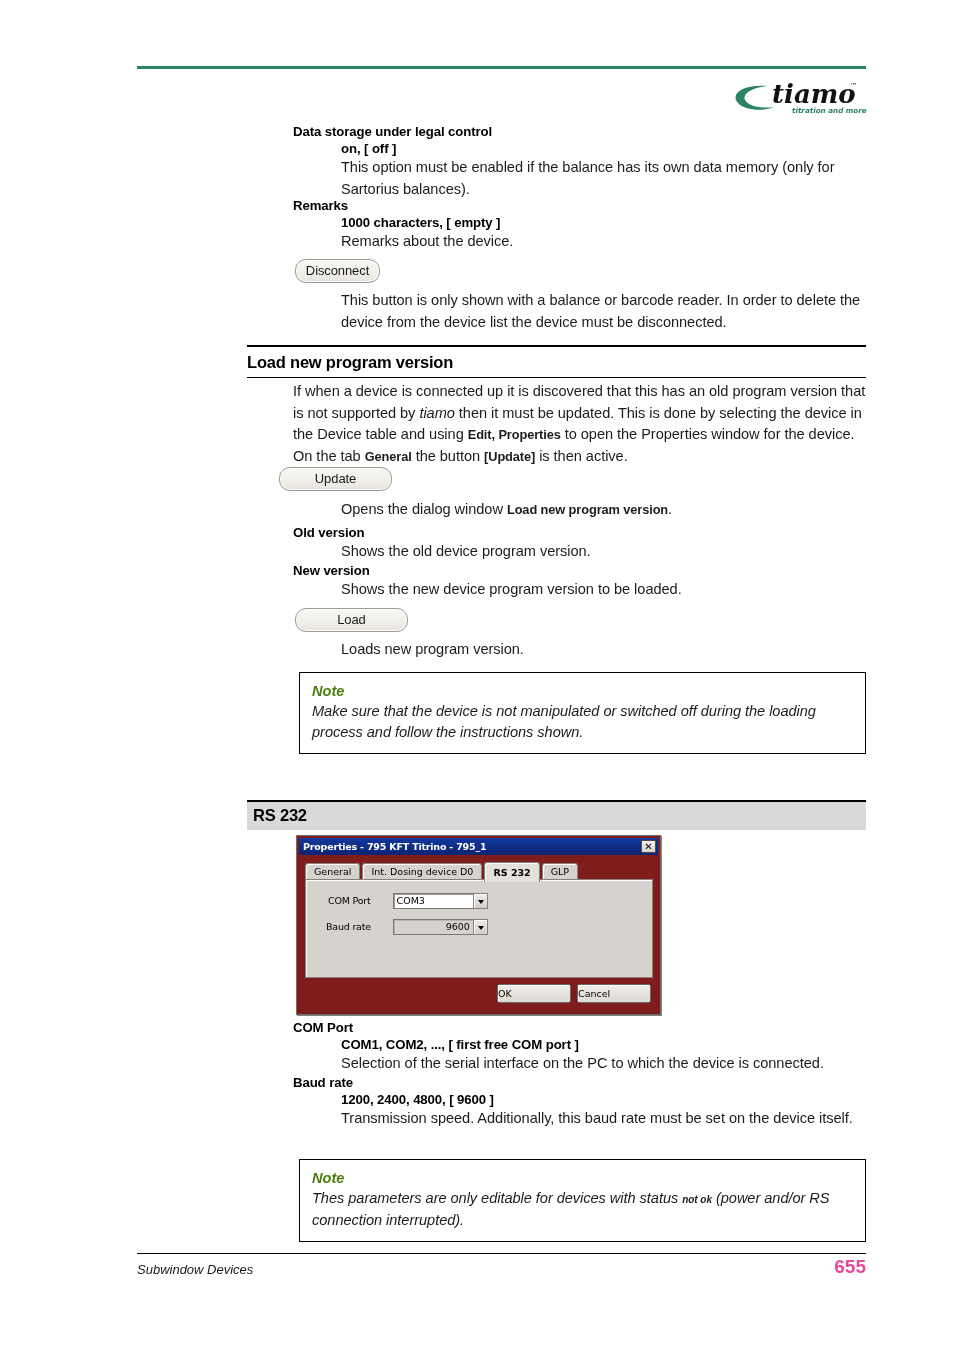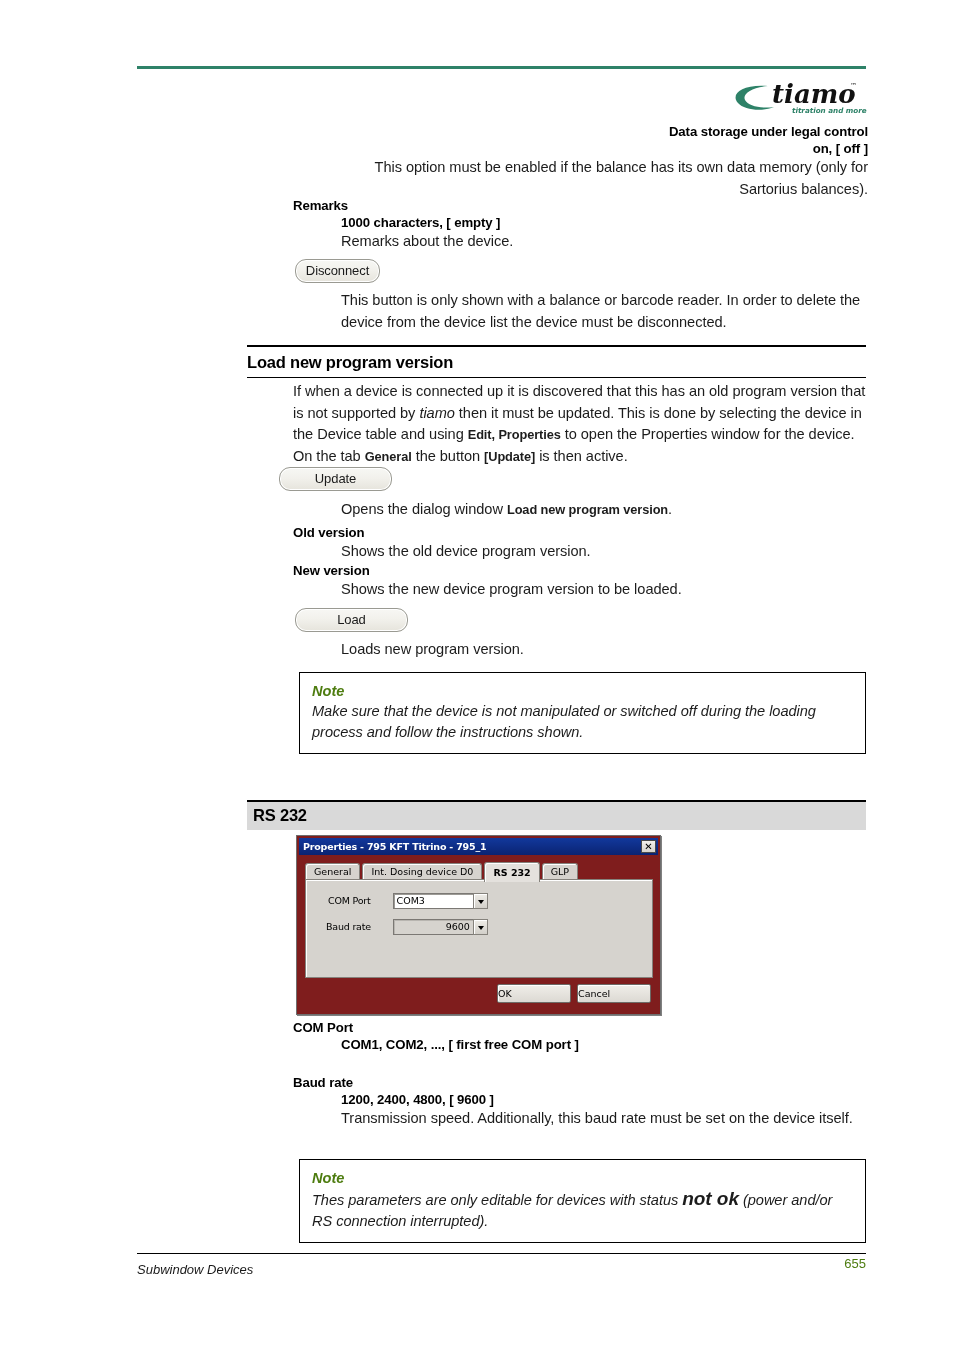--- a/index.html
+++ b/index.html
@@ -131,21 +131,21 @@
     color: #4d7c0f;
     line-height: 19px;
   }
   .note .note-body {
     font-size: 14.6px;
     font-style: italic;
     color: #1c1c1c;
     line-height: 21px;
     letter-spacing: -0.05px;
   }
-  .note .note-body b { font-weight: bold; font-style: italic; font-size: 19px; }
+  .note .note-body b { font-weight: bold; font-style: italic; font-size: 10px; }
 
   
   .dialog {
     position: absolute;
     left: 296px; top: 835px;
     width: 365px; height: 180px;
     background: #7f1d1d;
     border: 1px solid #6e6e6e;
     font-family: "DejaVu Sans", sans-serif;
     box-shadow: 1px 1px 0 #808080;
@@ -290,42 +290,42 @@
   .footer-left {
     position: absolute;
     left: 137px; top: 1262px;
     font-size: 13px;
     font-style: italic;
     color: #1a1a1a;
   }
   .footer-right {
     position: absolute;
     right: 88px; top: 1256px;
-    font-size: 13px;
-    font-weight: normal;
-    color: #4d7c0f;
+    font-size: 19px;
+    font-weight: bold;
+    color: #ec4899;
   }
 </style>
 </head>
 <body>
 
 <div class="page">
 
   <div class="header-rule"></div>
 
   <div class="logo">
     <svg width="140" height="48" viewBox="0 0 140 48" xmlns="http://www.w3.org/2000/svg">
       <path d="M40 14 C14 12, 2 22, 10 31 C16 38, 34 40, 46 35 C34 37, 20 34, 17 28 C14 22, 24 15, 40 14 Z" fill="#2e8268"></path>
       <text x="44" y="31" font-family="DejaVu Serif, serif" font-style="italic" font-weight="bold" font-size="26" fill="#111">tiamo</text>
       <text x="122" y="16" font-family="DejaVu Sans, sans-serif" font-size="7" fill="#111">™</text>
       <text x="64" y="41" font-family="DejaVu Sans, sans-serif" font-style="italic" font-weight="bold" font-size="7.2" fill="#2e8268">titration and more</text>
     </svg>
   </div>
 
-  <div class="block" style="left:293px; top:123px; width:575px;text-align:right;">
+  <div class="block" style="left:293px; top:123px; width:575px;">
     <div class="term">Data storage under legal control</div>
     <div class="values">on, [ off ]</div>
     <div class="desc">This option must be enabled if the balance has its own data memory (only for Sartorius balances).</div>
   </div>
 
   <div class="block" style="left:293px; top:197px; width:575px;">
     <div class="term">Remarks</div>
     <div class="values">1000 characters, [ empty ]</div>
     <div class="desc">Remarks about the device.</div>
   </div>
@@ -408,20 +408,21 @@
 
     <div class="dlg-buttons">
       <span class="dlg-btn">OK</span>
       <span class="dlg-btn">Cancel</span>
     </div>
   </div>
 
   <div class="block" style="left:293px; top:1019px; width:575px;">
     <div class="term">COM Port</div>
     <div class="values">COM1, COM2, ..., [ first free COM port ]</div>
+    <div class="desc">Selection of the serial interface on the PC to which the device is connected.</div>
   </div>
 
   <div class="block" style="left:293px; top:1074px; width:575px;">
     <div class="term">Baud rate</div>
     <div class="values">1200, 2400, 4800, [ 9600 ]</div>
     <div class="desc">Transmission speed. Additionally, this baud rate must be set on the device itself.</div>
   </div>
 
   <div class="note" style="top:1159px;">
     <div class="note-title">Note</div>

